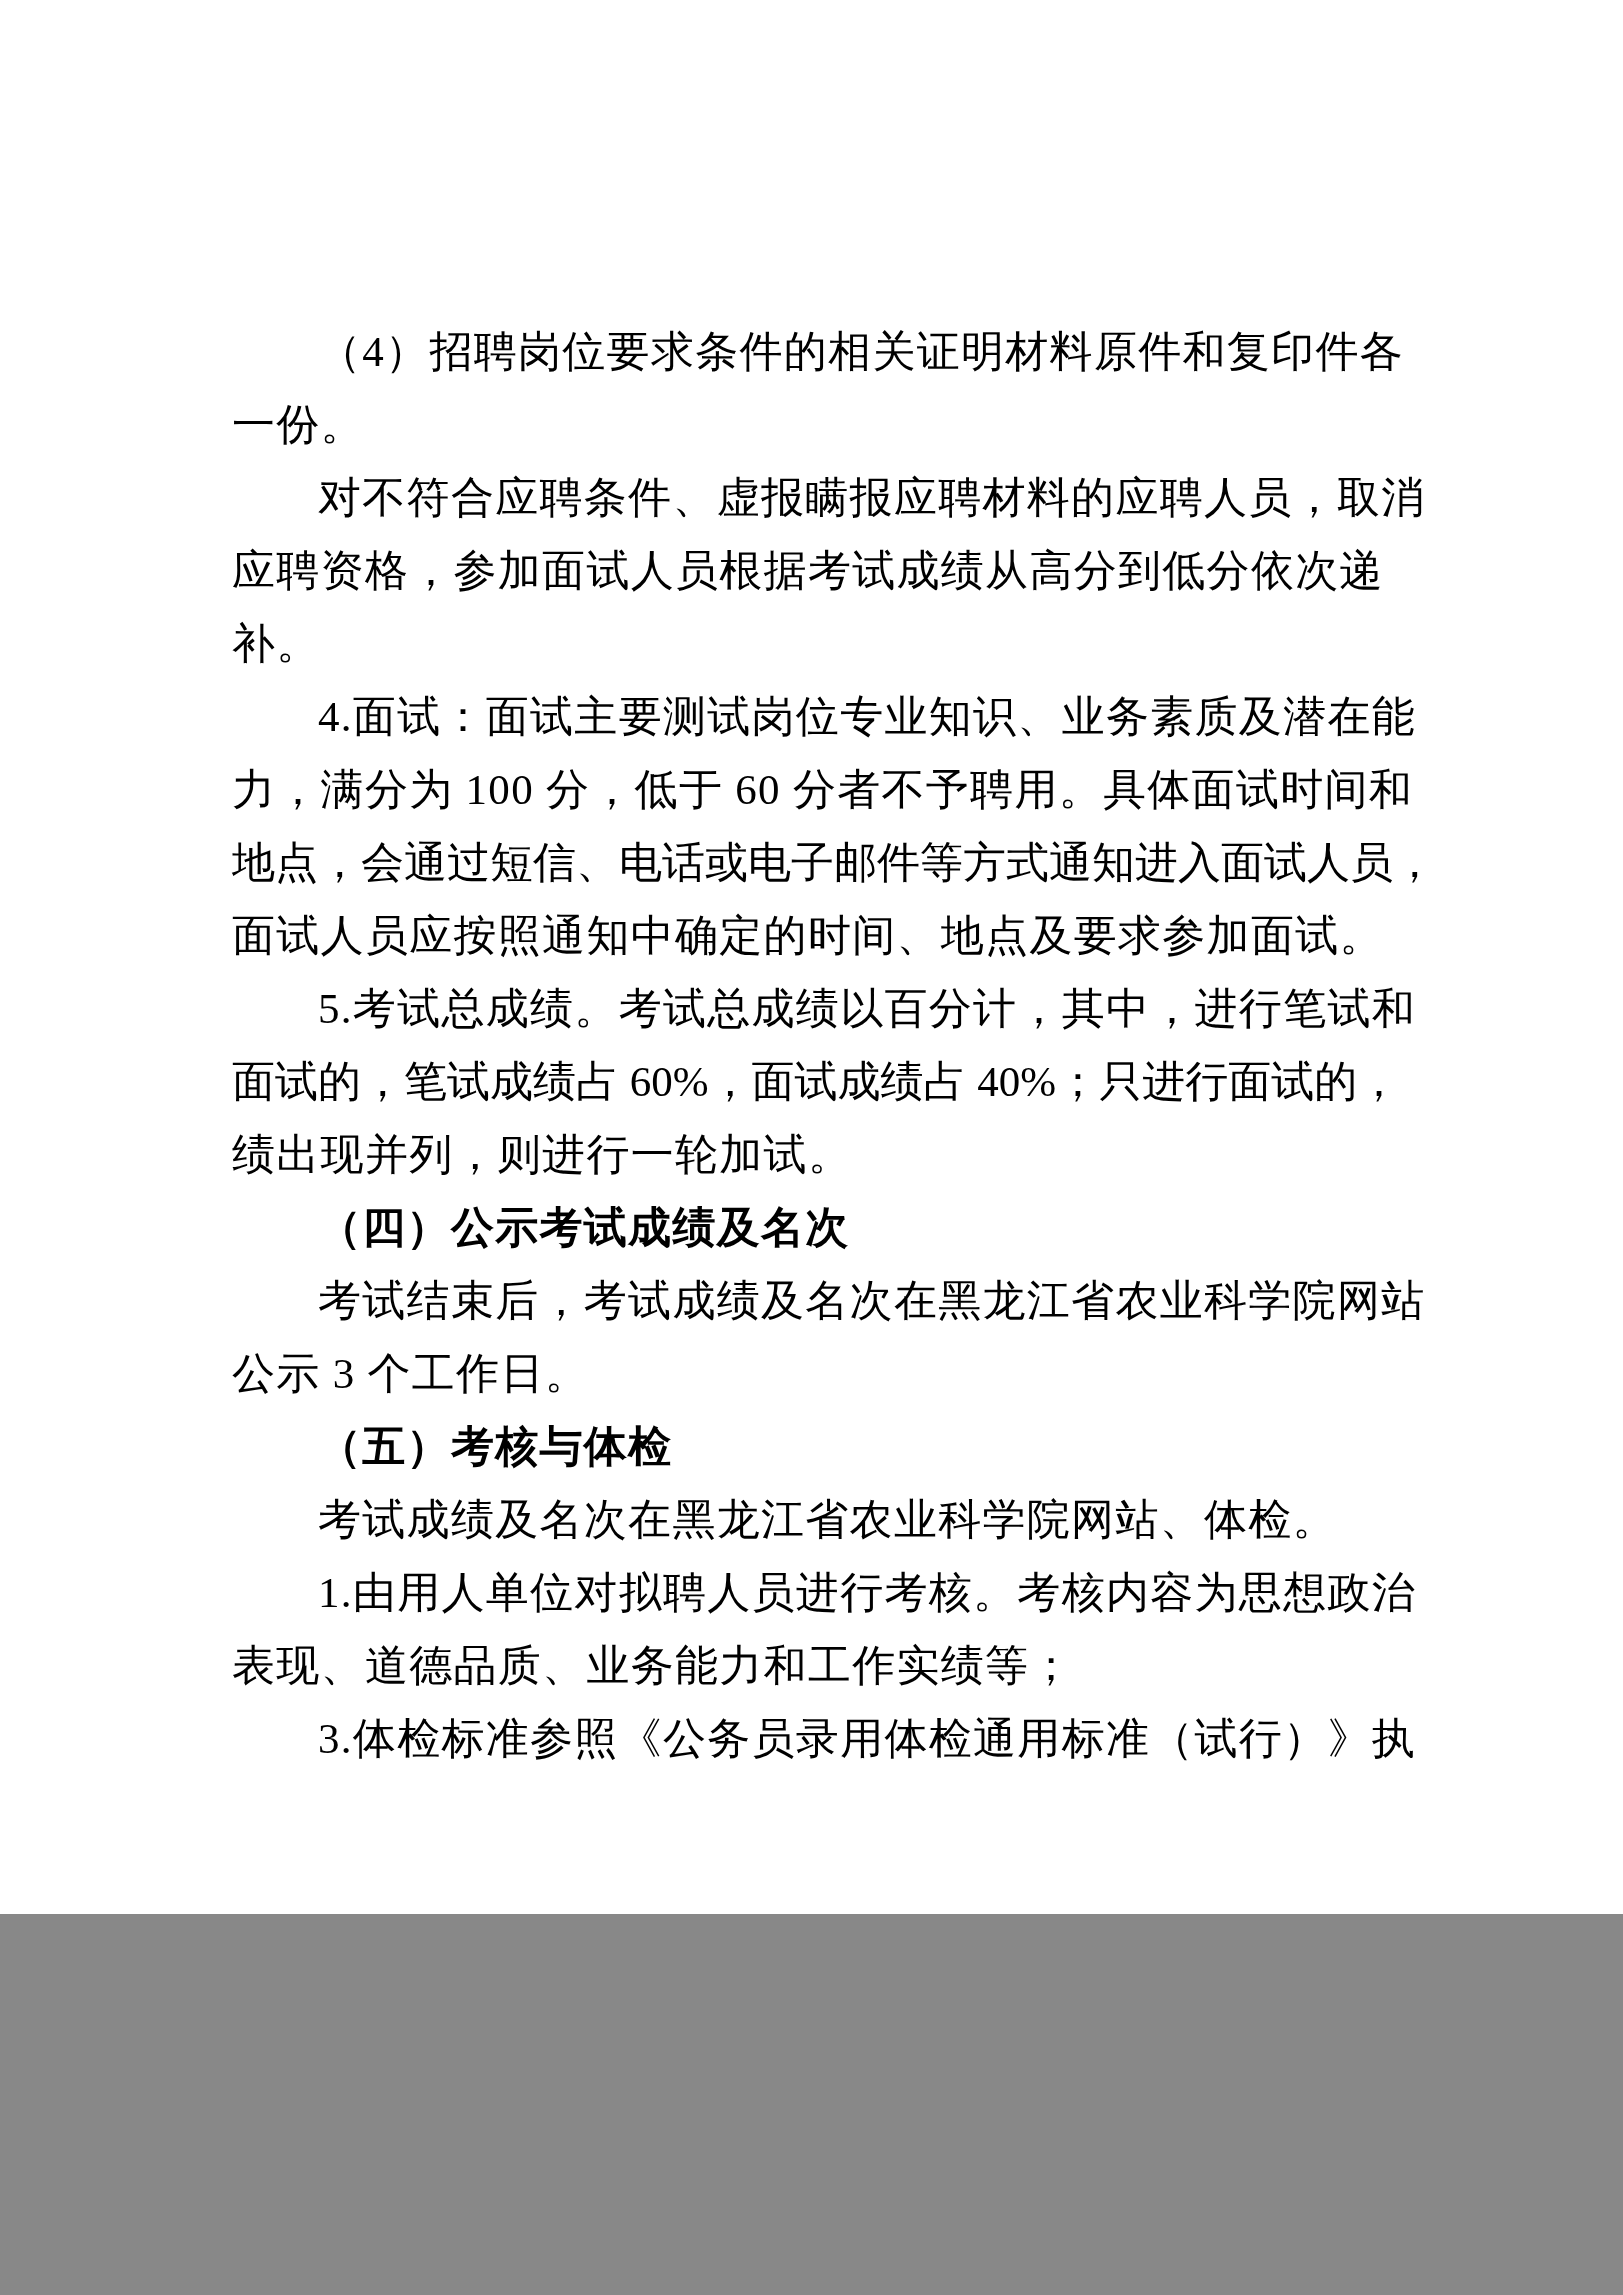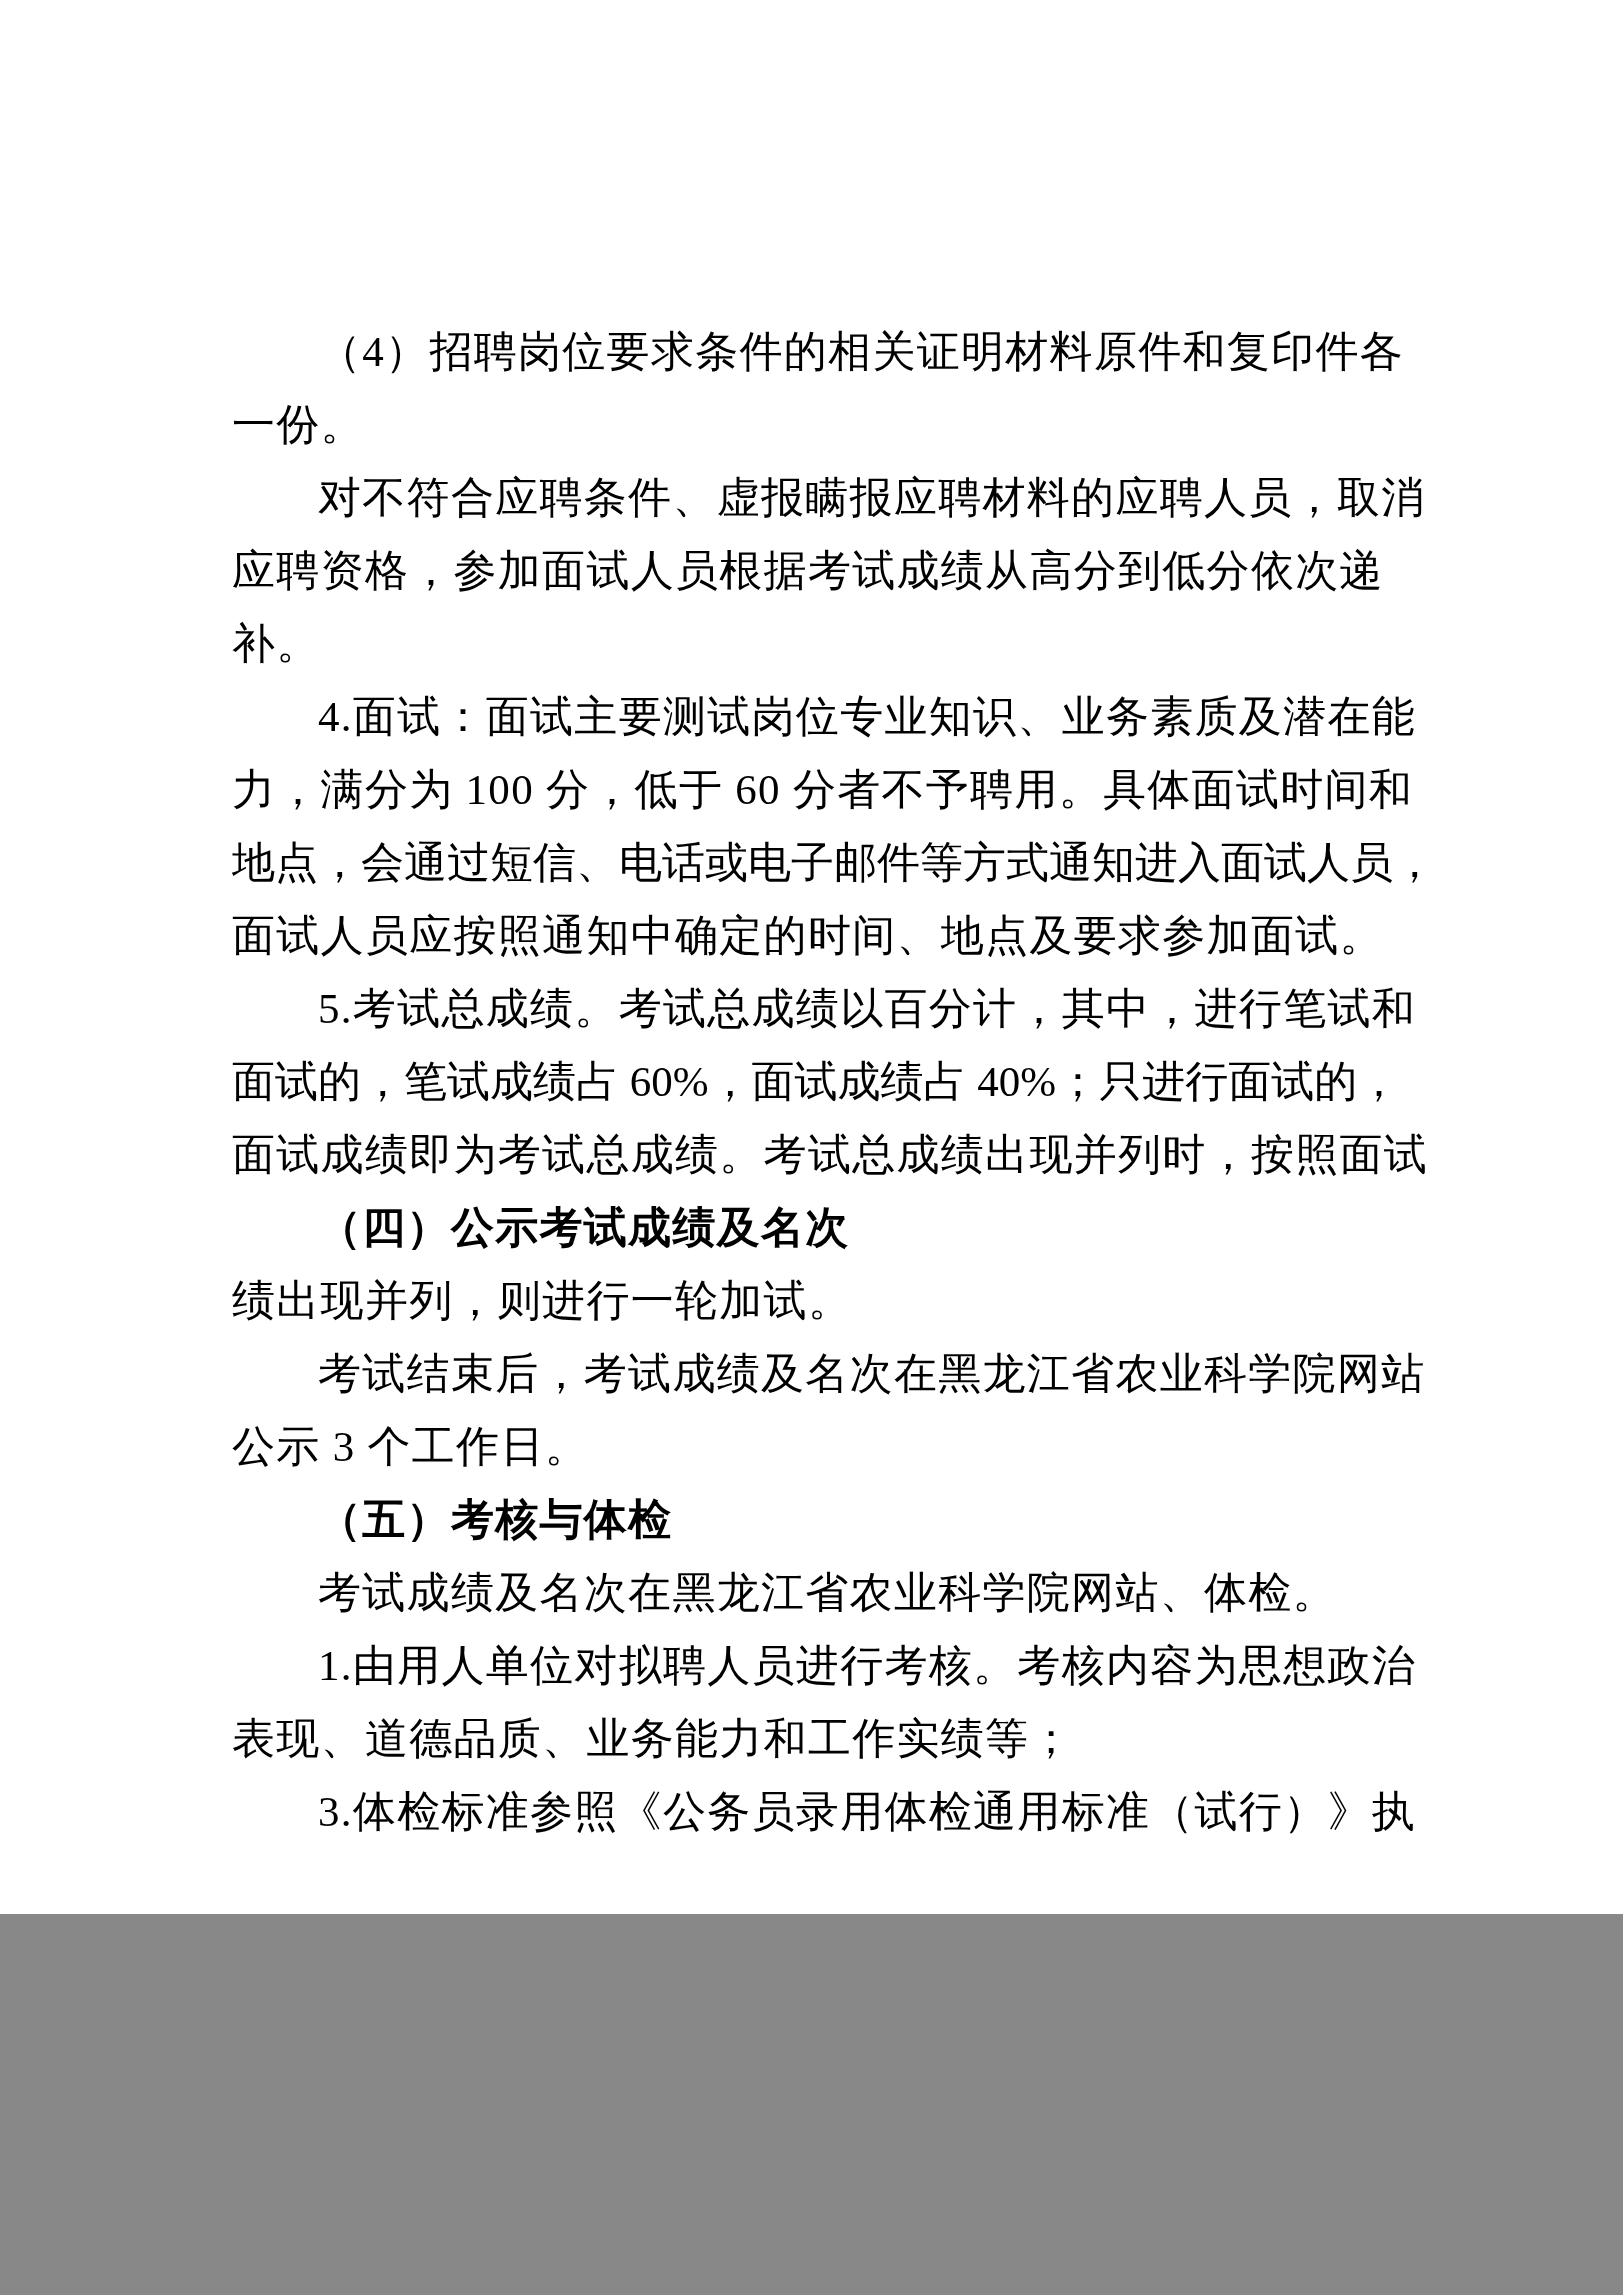--- a/index.html
+++ b/index.html
@@ -61,23 +61,22 @@
     <div class="line">一份。</div>
     <div class="line indent">对不符合应聘条件、虚报瞒报应聘材料的应聘人员，取消</div>
     <div class="line">应聘资格，参加面试人员根据考试成绩从高分到低分依次递</div>
     <div class="line">补。</div>
     <div class="line indent">4.面试：面试主要测试岗位专业知识、业务素质及潜在能</div>
     <div class="line">力，满分为 100 分，低于 60 分者不予聘用。具体面试时间和</div>
     <div class="line tight">地点，会通过短信、电话或电子邮件等方式通知进入面试人员，</div>
     <div class="line">面试人员应按照通知中确定的时间、地点及要求参加面试。</div>
     <div class="line indent">5.考试总成绩。考试总成绩以百分计，其中，进行笔试和</div>
     <div class="line tight">面试的，笔试成绩占 60%，面试成绩占 40%；只进行面试的，</div>
-    <div class="line">面试成绩即为考试总成绩。考试总成绩出现并列时，按照面试</div>
+    <div class="line">绩出现并列，则进行一轮加试。</div>
     <div class="line indent heading">（四）公示考试成绩及名次</div>
-    <div class="line">绩出现并列，则进行一轮加试。</div>
     <div class="line indent">考试结束后，考试成绩及名次在黑龙江省农业科学院网站</div>
     <div class="line">公示 3 个工作日。</div>
     <div class="line indent heading">（五）考核与体检</div>
     <div class="line indent">考试成绩及名次在黑龙江省农业科学院网站、体检。</div>
     <div class="line indent">1.由用人单位对拟聘人员进行考核。考核内容为思想政治</div>
     <div class="line">表现、道德品质、业务能力和工作实绩等；</div>
     <div class="line indent">3.体检标准参照《公务员录用体检通用标准（试行）》执</div>
   </div>
   <div class="pagenum">7</div>
 </div>

